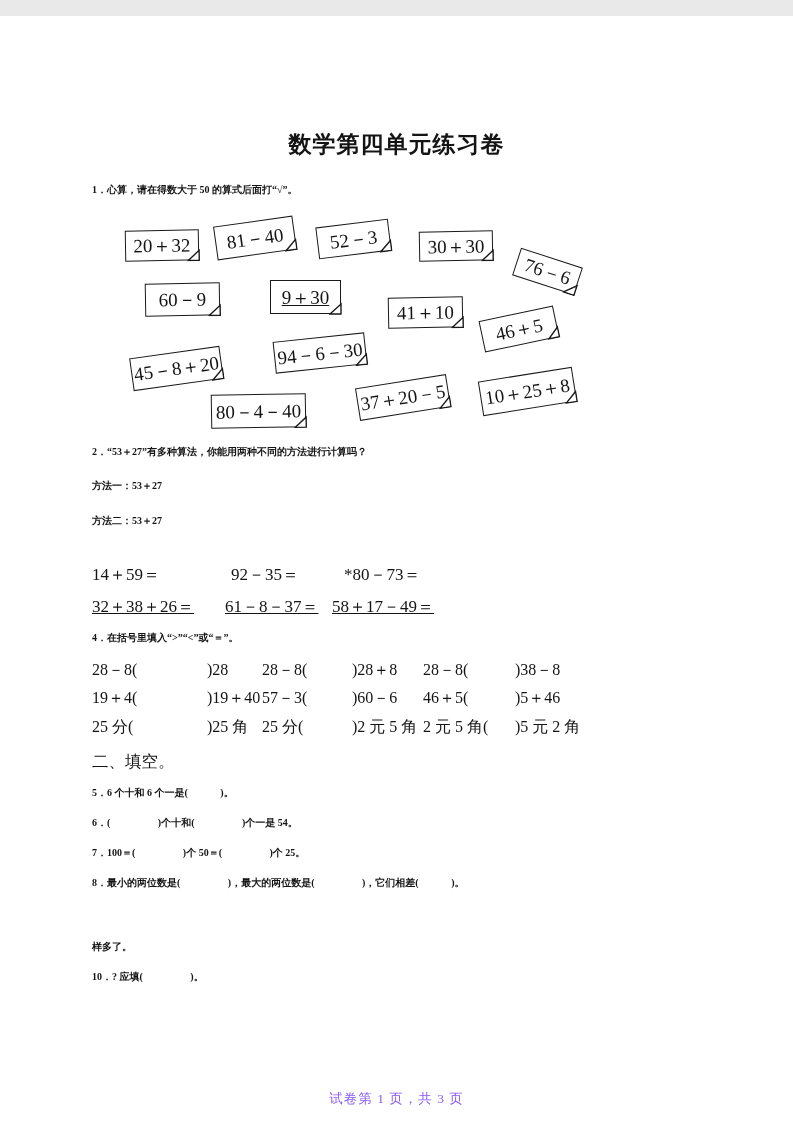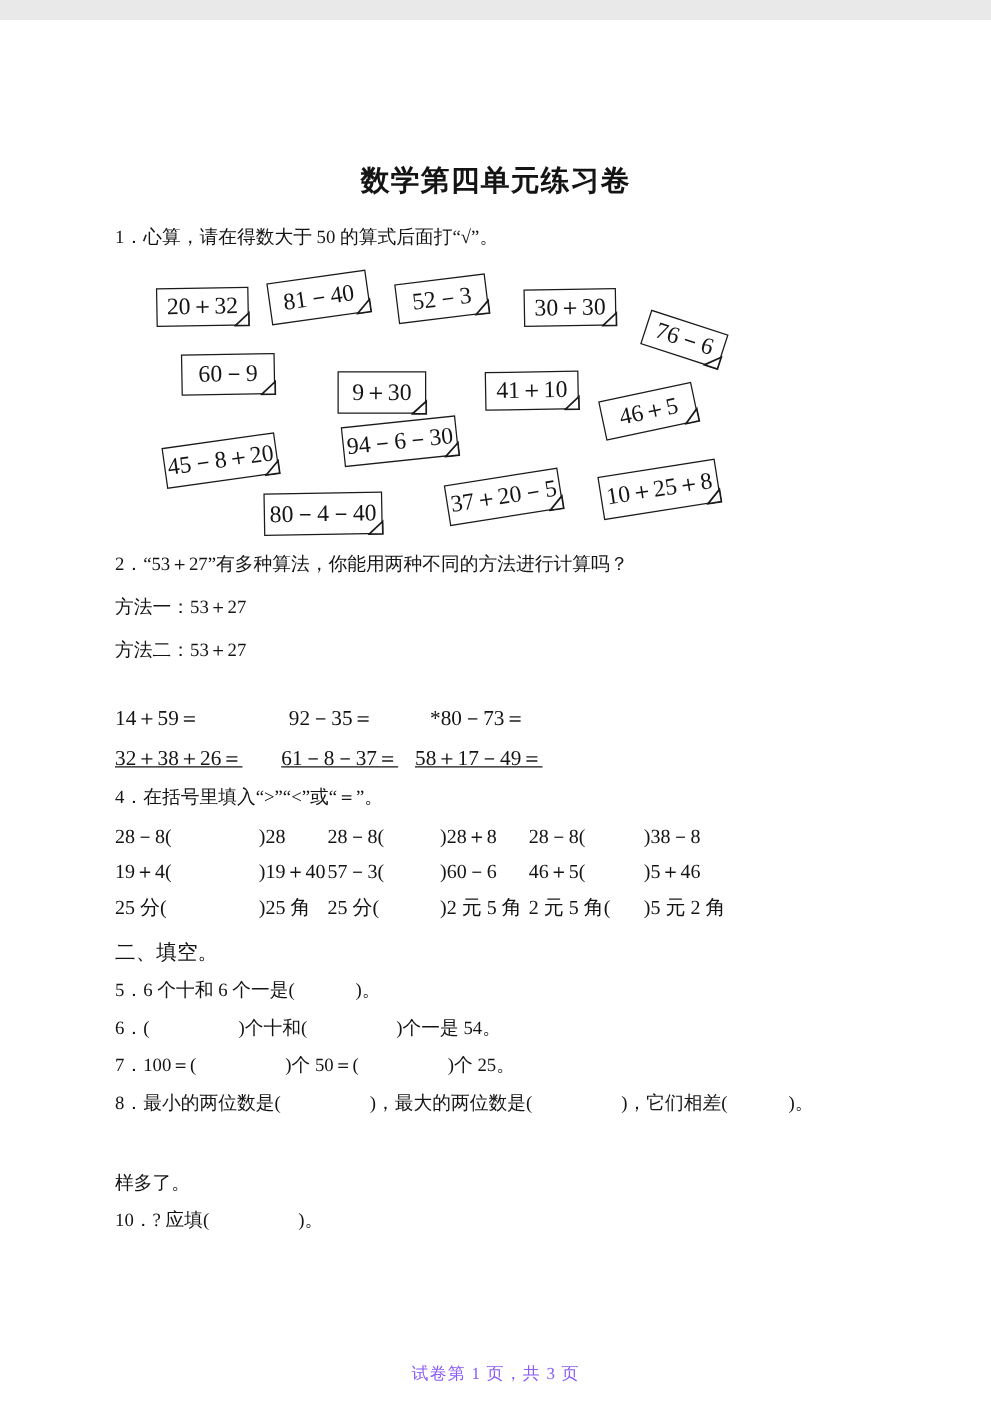--- a/index.html
+++ b/index.html
@@ -6,39 +6,40 @@
   .page {
     position:relative; width:793px; height:1122px; margin:16px auto;
     background:#ffffff; color:#141414; overflow:hidden;
     font-family:"Liberation Serif","DejaVu Serif",serif;
   }
   .title {
     position:absolute; top:113px; left:0; width:100%;
     text-align:center; font-size:23px; font-weight:bold; letter-spacing:1px;
   }
   .line {
-    position:absolute; left:92px; font-size:15px; line-height:22px;
+    position:absolute; left:92px; font-size:10px; line-height:22px;
     white-space:pre;
+    font-weight:bold;
   }
   .bold { font-weight:normal; font-size:16.5px; }
   
   .cards { position:absolute; top:200px; left:0; width:793px; height:215px; }
   .card {
     position:absolute; background:#fff; border:1.6px solid #1a1a1a;
     display:flex; align-items:center; justify-content:center;
     font-size:19px; line-height:1; white-space:nowrap;
   }
   .card .fold { position:absolute; right:-1.6px; bottom:-1.6px; width:13px; height:13px; }
   .c1  { left:125px; top:14px;  width:72px; height:29px; transform:rotate(-1deg); }
   .c2  { left:215px; top:5px;   width:78px; height:32px; transform:rotate(-8deg); }
   .c3  { left:317px; top:7px;   width:71px; height:30px; transform:rotate(-7deg); }
   .c4  { left:419px; top:15px;  width:72px; height:28px; transform:rotate(-1deg); }
   .c5  { left:515px; top:41px;  width:63px; height:27px; transform:rotate(18deg); }
   .c6  { left:145px; top:67px;  width:73px; height:31px; transform:rotate(-1deg); }
-  .c7  { left:270px; top:81px;  width:69px; height:32px; transform:rotate(0deg); }
+  .c7  { left:270px; top:64px;  width:69px; height:32px; transform:rotate(0deg);text-decoration:underline; }
   .c8  { left:388px; top:81px;  width:73px; height:29px; transform:rotate(-1deg); }
   .c9  { left:481px; top:97px;  width:74px; height:30px; transform:rotate(-12deg); }
   .c10 { left:131px; top:136px; width:89px; height:31px; transform:rotate(-8deg); }
   .c11 { left:274px; top:121px; width:90px; height:30px; transform:rotate(-6deg); }
   .c12 { left:480px; top:158px; width:93px; height:33px; transform:rotate(-9deg); }
   .c13 { left:211px; top:178px; width:93px; height:32px; transform:rotate(-1deg); }
   .c14 { left:357px; top:165px; width:90px; height:31px; transform:rotate(-9deg); }
   
   .num-row {
     position:absolute; left:92px; display:grid;

